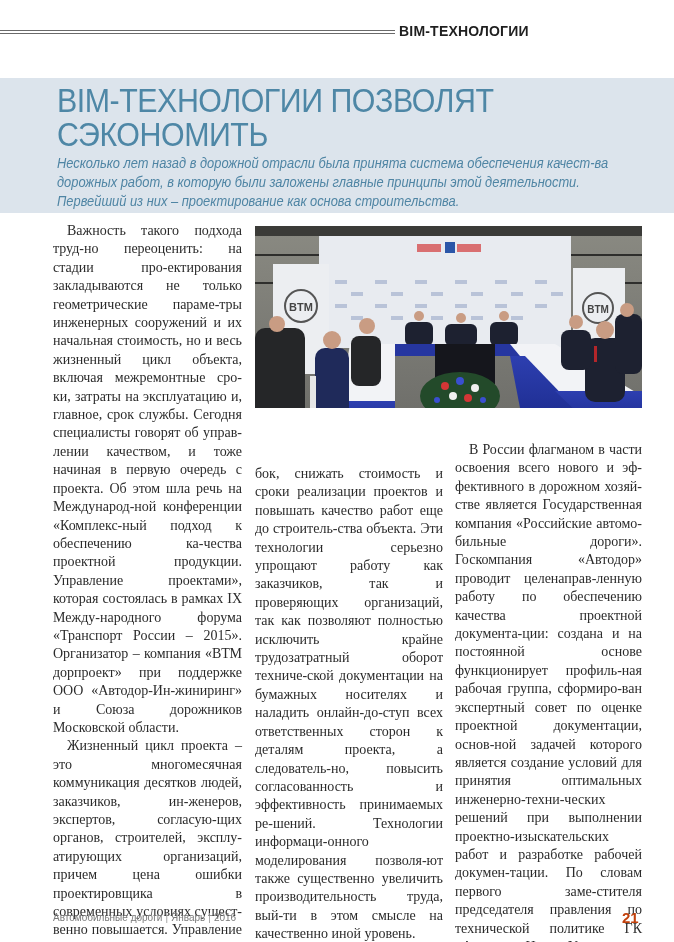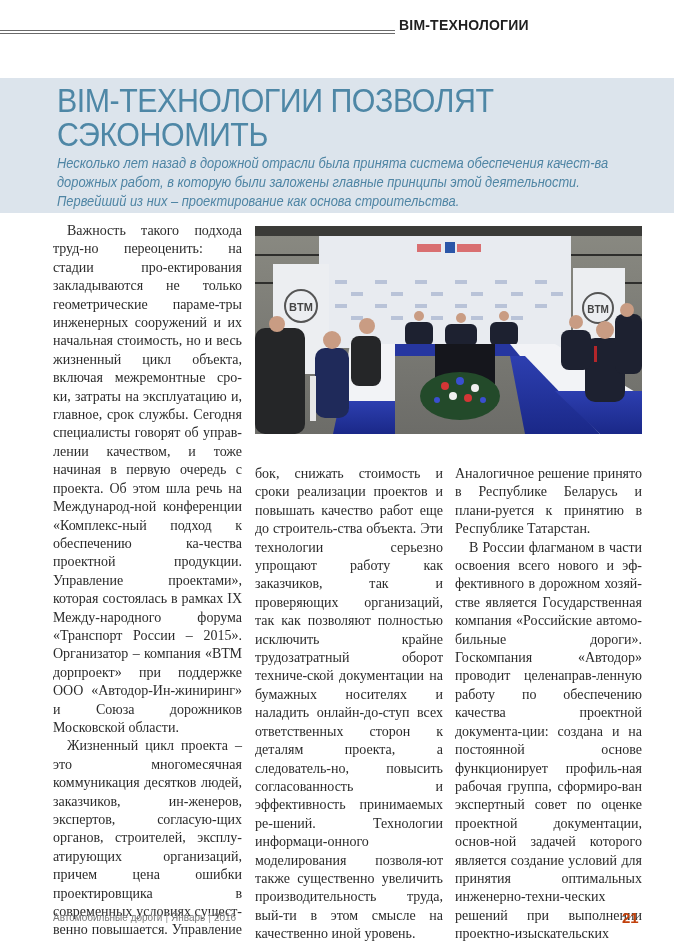--- a/index.html
+++ b/index.html
@@ -1,22 +1,22 @@
 <!DOCTYPE html>
 <html><head>
 <meta charset="utf-8">
 <style>
   html, body { margin:0; padding:0; background:#ffffff; }
   body { width:674px; height:942px; position:relative; overflow:hidden; font-family:"Liberation Serif", serif; color:#2a2a2a; }
   .rule { position:absolute; left:0; top:30px; width:395px; height:4px; border-top:1px solid #6a6a6a; border-bottom:1px solid #6a6a6a; box-sizing:border-box; }
-  .section-label { position:absolute; left:399px; top:17px; font-family:"Liberation Sans", sans-serif; font-weight:bold; font-size:14px; letter-spacing:0.2px; color:#1f1f1f; white-space:nowrap; }
+  .section-label { position:absolute; left:399px; top:23px; font-family:"Liberation Sans", sans-serif; font-weight:bold; font-size:14px; letter-spacing:0.2px; color:#1f1f1f; white-space:nowrap; }
   .band { position:absolute; left:0; top:78px; width:674px; height:135px; background:#dce4ec; }
   .title { position:absolute; left:57px; top:84px; margin:0; font-family:"Liberation Sans", sans-serif; font-weight:normal; font-size:33px; line-height:34px; color:#4e87a6; letter-spacing:-0.5px; transform:scaleX(0.92); transform-origin:left top; width:620px; }
   .lead { position:absolute; left:57px; top:154px; width:640px; margin:0; font-family:"Liberation Sans", sans-serif; font-style:italic; font-size:14.3px; line-height:19px; color:#4f85a4; transform:scaleX(0.9); transform-origin:left top; }
-  .photo { position:absolute; left:255px; top:226px; width:387px; height:208px; overflow:hidden; background:#5a5f6a;text-align:center; }
+  .photo { position:absolute; left:255px; top:226px; width:387px; height:182px; overflow:hidden; background:#5a5f6a;text-align:center; }
   .col { position:absolute; font-size:14px; line-height:18.4px; text-align:justify; hyphens:manual; color:#2b2b2b; }
   .col p { margin:0; text-indent:14px; }
   .col p.cont { text-indent:0;margin-top:24px; }
   #col1 { left:53px; top:222px; width:189px; }
   #col2 { left:255px; top:441px; width:188px; }
   #col3 { left:455px; top:441px; width:187px; }
   .footer-left { position:absolute; left:53px; top:912px; font-family:"Liberation Sans", sans-serif; font-size:10px; color:#7a7a7a; white-space:nowrap; }
   .footer-sep { color:#9a9a9a; padding:0 3px; }
   .page-num { position:absolute; left:622px; top:909px; font-family:"Liberation Sans", sans-serif; font-weight:bold; font-size:15px; color:#c2410c; }
 </style>
@@ -149,20 +149,19 @@
   <p>Важность такого подхода труд-но переоценить: на стадии про-ектирования закладываются не только геометрические параме-тры инженерных сооружений и их начальная стоимость, но и весь жизненный цикл объекта, включая межремонтные сро-ки, затраты на эксплуатацию и, главное, срок службы. Сегодня специалисты говорят об управ-лении качеством, и тоже начиная в первую очередь с проекта. Об этом шла речь на Международ-ной конференции «Комплекс-ный подход к обеспечению ка-чества проектной продукции. Управление проектами», которая состоялась в рамках IX Между-народного форума «Транспорт России – 2015». Организатор – компания «ВТМ дорпроект» при поддержке ООО «Автодор-Ин-жиниринг» и Союза дорожников Московской области.</p>
   <p>Жизненный цикл проекта – это многомесячная коммуникация десятков людей, заказчиков, ин-женеров, экспертов, согласую-щих органов, строителей, эксплу-атирующих организаций, причем цена ошибки проектировщика в современных условиях сущест-венно повышается. Управление этим взаимодействием – один из важнейших факторов успеш-ной реализации проекта в целом. Разработаны и внедряются, те-перь уже и в России, хотя пока и не так широко, как за рубежом, информационные BIM-техно-логии, позволяющие осуществ-лять управление проектами на любой стадии их реализации. Они позволяют избегать оши-</p>
 </div>
 
 <div class="col" id="col2">
   <p class="cont">бок, снижать стоимость и сроки реализации проектов и повышать качество работ еще до строитель-ства объекта. Эти технологии серьезно упрощают работу как заказчиков, так и проверяющих организаций, так как позволяют полностью исключить крайне трудозатратный оборот техниче-ской документации на бумажных носителях и наладить онлайн-до-ступ всех ответственных сторон к деталям проекта, а следователь-но, повысить согласованность и эффективность принимаемых ре-шений. Технологии информаци-онного моделирования позволя-ют также существенно увеличить производительность труда, вый-ти в этом смысле на качественно иной уровень.</p>
   <p>Следует отметить, что на засе-дании экспертного совета при Президенте РФ принято реше-ние разработать и утвердить план поэтапного внедрения информа-ционных технологий в деятель-ность по строительству новых объектов, в том числе и дорожно-транспортной инфраструктуры.</p>
 </div>
 
 <div class="col" id="col3">
-  <p class="cont">Аналогичное решение принято в Республике Беларусь и плани-руется к принятию в Республике Татарстан.</p>
   <p>В России флагманом в части освоения всего нового и эф-фективного в дорожном хозяй-стве является Государственная компания «Российские автомо-бильные дороги». Госкомпания «Автодор» проводит целенаправ-ленную работу по обеспечению качества проектной документа-ции: создана и на постоянной основе функционирует профиль-ная рабочая группа, сформиро-ван экспертный совет по оценке проектной документации, основ-ной задачей которого является создание условий для принятия оптимальных инженерно-техни-ческих решений при выполнении проектно-изыскательских работ и разработке рабочей докумен-тации. По словам первого заме-стителя председателя правления по технической политике ГК «Автодор» Игоря Урманова, в но-ябре госкомпанией утверждена система качества, которая уста-</p>
 </div>
 
 <div class="footer-left">
   <span>Автомобильные дороги</span><span class="footer-sep">|</span><span>Январь</span><span class="footer-sep">|</span><span>2016</span>
 </div>
 <div class="page-num">21</div>
 
 </body></html>

